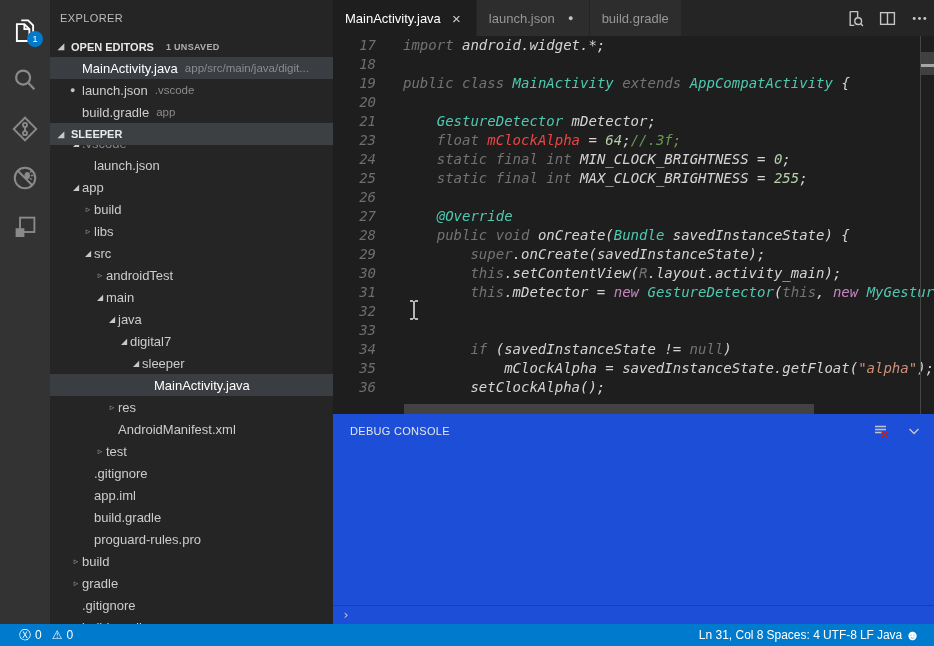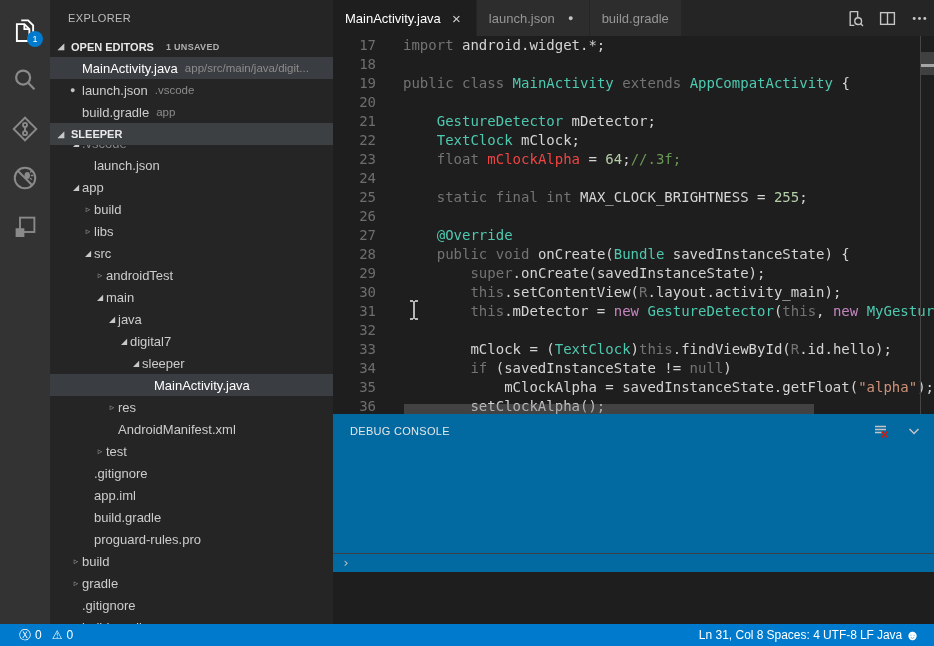--- a/index.html
+++ b/index.html
@@ -10,21 +10,21 @@
     font-family:"Liberation Sans", sans-serif;
   }
   
   .activitybar { position:absolute; left:0; top:0; width:50px; height:624px; background:#333333; z-index:10; padding-top:6px; }
   .ab-item { width:50px; height:49px; display:flex; align-items:center; justify-content:center; position:relative; cursor:pointer; }
   .ab-item svg { display:block; }
   .ab-badge { position:absolute; right:7px; bottom:8px; width:16px; height:16px; border-radius:50%;
     background:#007acc; color:#fff; font-size:9px; display:flex; align-items:center; justify-content:center; }
   
   .sidebar { position:absolute; left:50px; top:0; width:283px; height:624px; background:#252526; overflow:hidden; }
-  .sidebar-title { height:36px; line-height:36px; padding-left:18px; font-size:11px; color:#bcbcbc; letter-spacing:.4px; }
+  .sidebar-title { height:36px; line-height:36px; padding-left:10px; font-size:11px; color:#bcbcbc; letter-spacing:.4px; }
   .section-header { height:21px; display:flex; align-items:center; padding-left:8px; font-size:11px; font-weight:bold; color:#e8e8e8; }
   .section-header .arrow { width:10px; font-size:8px; color:#c8c8c8; margin-right:3px; }
   .section-badge { font-size:9px; font-weight:bold; color:#b0b0b0; margin-left:12px; letter-spacing:.3px; }
   .oe-row { height:22px; display:flex; align-items:center; padding-left:20px; font-size:13px; color:#cccccc; white-space:nowrap; overflow:hidden; cursor:pointer; }
   .oe-row.selected { background:#3a3d41; color:#ffffff; }
   .oe-dot { width:12px; flex:none; font-size:9px; color:#c4c4c4; }
   .oe-detail { color:#8c8c8c; font-size:11.5px; margin-left:7px; overflow:hidden; text-overflow:clip; }
   .project-header { height:22px; background:#3d4043; display:flex; align-items:center; padding-left:8px; font-size:11px; font-weight:bold; color:#e8e8e8; }
   .project-header .arrow { width:10px; font-size:8px; color:#c8c8c8; margin-right:3px; }
   .tree { position:absolute; top:145px; left:0; right:0; bottom:0; overflow:hidden; }
@@ -38,33 +38,33 @@
   
   .tabbar { position:absolute; left:333px; top:0; width:601px; height:36px; background:#252526; display:flex; z-index:5; }
   .tab { display:flex; align-items:center; padding:0 12px; font-size:13px; color:#969696; background:#2d2d2d; border-right:1px solid #252526; cursor:pointer; white-space:nowrap; }
   .tab.active { background:#1e1e1e; color:#ffffff; }
   .tab .close { margin-left:8px; width:15px; text-align:center; font-size:15px; color:#cfcfcf; }
   .tab .dirty { margin-left:10px; width:12px; text-align:center; font-size:9px; color:#c4c4c4; }
   .editor-actions { position:absolute; right:6px; top:0; height:36px; display:flex; align-items:center; gap:15px; z-index:6; }
   .editor-actions .act { cursor:pointer; display:flex; align-items:center; }
   
   .editor { position:absolute; left:333px; top:36px; width:601px; height:378px; background:#1e1e1e; overflow:hidden;
-    font-family:"DejaVu Sans Mono", monospace; font-size:14px; line-height:19px; }
+    font-family:"DejaVu Sans Mono", monospace; font-size:14px; line-height:19px;font-style:italic; }
   .code-line { height:19px; display:flex; white-space:pre; }
   .gutter { flex:none; width:70px; text-align:right; padding-right:27px; color:#6e6e6e; }
   .lc { flex:none; white-space:pre; }
   .tk-k { color:#737373; } .tk-t { color:#4ec9b0; } .tk-n { color:#c586c0; }
   .tk-s { color:#ce9178; } .tk-m { color:#b5cea8; } .tk-c { color:#6a9955;margin-top:23px; }
   .tk-p { color:#d4d4d4;text-align:right; } .tk-v { color:#ef4444; }
   .ruler-line { position:absolute; left:587px; top:0; width:1px; height:378px; background:#454545; }
   .vscroll-thumb { position:absolute; right:0; top:16px; width:13px; height:23px; background:rgba(121,121,121,.38); }
   .vscroll-marker { position:absolute; right:0; top:28px; width:13px; height:3px; background:rgba(200,200,200,.75); }
   .hscroll-thumb { position:absolute; left:71px; top:368px; width:410px; height:10px; background:rgba(121,121,121,.4); z-index:4; }
   
-  .panel { position:absolute; left:333px; top:414px; width:601px; height:158px; background:#0369a1; }
+  .panel { position:absolute; left:333px; top:414px; width:601px; height:210px; background:#1d4ed8; }
   .panel-header { height:34px; display:flex; align-items:center; padding:0 12px 0 17px; font-size:11px; color:#e7e7e7; }
   .panel-title { letter-spacing:.3px; }
   .panel-spacer { flex:1; }
   .panel-actions { display:flex; align-items:center; gap:17px; }
   .panel-actions .act { cursor:pointer; display:flex; align-items:center; }
   .repl-input { position:absolute; left:0; right:0; bottom:1px; height:18px; border-top:1px solid #3f3f46; display:flex; align-items:center; padding-left:9px; cursor:text; }
   .repl-prompt { color:#c0c0c0; font-size:13px; font-family:"DejaVu Sans Mono", monospace; }
   
   .statusbar { position:absolute; left:0; top:624px; width:934px; height:22px; background:#007acc; color:#ffffff;
     display:flex; align-items:center; font-size:12px; padding:0 14px 0 19px; z-index:20; }
@@ -317,32 +317,31 @@
   </span>
 </div>
 
 <div class="editor">
   <div id="code-lines">
       <div class="code-line"><span class="gutter">17</span><span class="lc"><span class="tk-k">import</span><span class="tk-p"> android.widget.*;</span></span></div>
       <div class="code-line"><span class="gutter">18</span><span class="lc"></span></div>
       <div class="code-line"><span class="gutter">19</span><span class="lc"><span class="tk-k">public</span><span class="tk-p"> </span><span class="tk-k">class</span><span class="tk-p"> </span><span class="tk-t">MainActivity</span><span class="tk-p"> </span><span class="tk-k">extends</span><span class="tk-p"> </span><span class="tk-t">AppCompatActivity</span><span class="tk-p"> {</span></span></div>
       <div class="code-line"><span class="gutter">20</span><span class="lc"></span></div>
       <div class="code-line"><span class="gutter">21</span><span class="lc"><span class="tk-p">    </span><span class="tk-t">GestureDetector</span><span class="tk-p"> mDetector;</span></span></div>
-      <div class="code-line"><span class="gutter">22</span><span class="lc"><span class="tk-p">    </span><span class="tk-t">TextClock</span><span class="tk-p"> mClock;</span></span></div>
       <div class="code-line"><span class="gutter">23</span><span class="lc"><span class="tk-p">    </span><span class="tk-k">float</span><span class="tk-p"> </span><span class="tk-v">mClockAlpha</span><span class="tk-p"> = </span><span class="tk-m">64</span><span class="tk-p">;</span><span class="tk-c">//.3f;</span></span></div>
-      <div class="code-line"><span class="gutter">24</span></div>
+      <div class="code-line"><span class="gutter">24</span><span class="lc"><span class="tk-p">    </span><span class="tk-k">static</span><span class="tk-p"> </span><span class="tk-k">final</span><span class="tk-p"> </span><span class="tk-k">int</span><span class="tk-p"> MIN_CLOCK_BRIGHTNESS = </span><span class="tk-m">0</span><span class="tk-p">;</span></span></div>
       <div class="code-line"><span class="gutter">25</span><span class="lc"><span class="tk-p">    </span><span class="tk-k">static</span><span class="tk-p"> </span><span class="tk-k">final</span><span class="tk-p"> </span><span class="tk-k">int</span><span class="tk-p"> MAX_CLOCK_BRIGHTNESS = </span><span class="tk-m">255</span><span class="tk-p">;</span></span></div>
       <div class="code-line"><span class="gutter">26</span><span class="lc"></span></div>
       <div class="code-line"><span class="gutter">27</span><span class="lc"><span class="tk-p">    </span><span class="tk-t">@Override</span></span></div>
       <div class="code-line"><span class="gutter">28</span><span class="lc"><span class="tk-p">    </span><span class="tk-k">public</span><span class="tk-p"> </span><span class="tk-k">void</span><span class="tk-p"> onCreate(</span><span class="tk-t">Bundle</span><span class="tk-p"> savedInstanceState) {</span></span></div>
       <div class="code-line"><span class="gutter">29</span><span class="lc"><span class="tk-p">        </span><span class="tk-k">super</span><span class="tk-p">.onCreate(savedInstanceState);</span></span></div>
       <div class="code-line"><span class="gutter">30</span><span class="lc"><span class="tk-p">        </span><span class="tk-k">this</span><span class="tk-p">.setContentView(</span><span class="tk-k">R</span><span class="tk-p">.layout.activity_main);</span></span></div>
       <div class="code-line"><span class="gutter">31</span><span class="lc"><span class="tk-p">        </span><span class="tk-k">this</span><span class="tk-p">.mDetector = </span><span class="tk-n">new</span><span class="tk-p"> </span><span class="tk-t">GestureDetector</span><span class="tk-p">(</span><span class="tk-k">this</span><span class="tk-p">, </span><span class="tk-n">new</span><span class="tk-p"> </span><span class="tk-t">MyGestureListener</span></span></div>
       <div class="code-line"><span class="gutter">32</span><span class="lc"></span></div>
-      <div class="code-line"><span class="gutter">33</span><span class="lc"><span class="tk-p">        mClock = (</span><span class="tk-t">TextClock</span><span class="tk-p">)</span><span class="tk-k">this</span><span class="tk-p">.findViewById(</span><span class="tk-k">R</span><span class="tk-p">.id.hello);</span></span></div>
+      <div class="code-line"><span class="gutter">33</span></div>
       <div class="code-line"><span class="gutter">34</span><span class="lc"><span class="tk-p">        </span><span class="tk-k">if</span><span class="tk-p"> (savedInstanceState != </span><span class="tk-k">null</span><span class="tk-p">)</span></span></div>
       <div class="code-line"><span class="gutter">35</span><span class="lc"><span class="tk-p">            mClockAlpha = savedInstanceState.getFloat(</span><span class="tk-s">"alpha"</span><span class="tk-p">);</span></span></div>
       <div class="code-line"><span class="gutter">36</span><span class="lc"><span class="tk-p">        setClockAlpha();</span></span></div>
     </div>
   <div class="hscroll-thumb"></div>
   <div class="ruler-line"></div>
   <div class="vscroll-thumb"></div>
   <div class="vscroll-marker"></div>
 </div>
 

